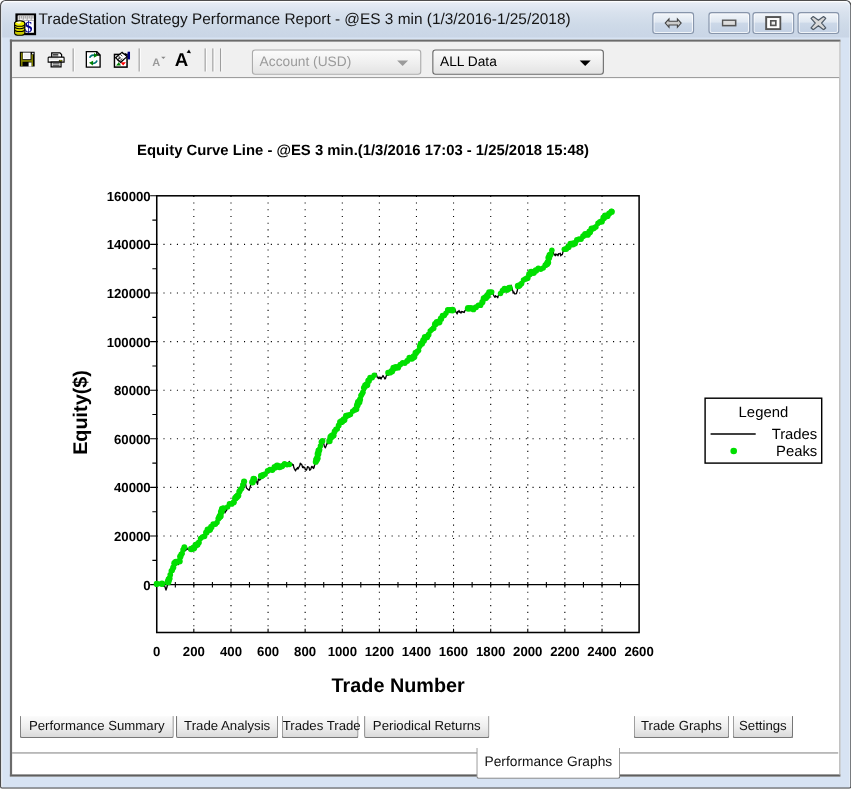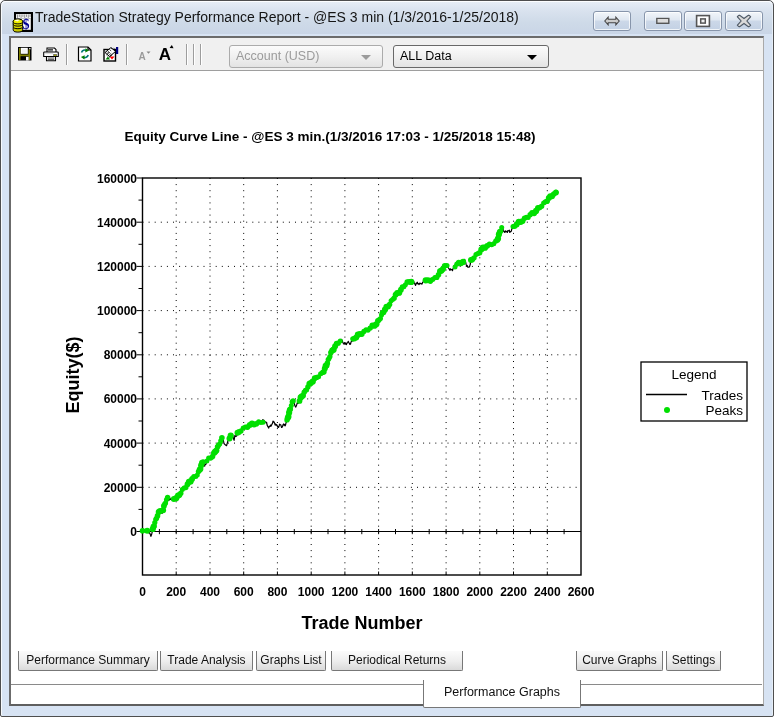--- a/index.html
+++ b/index.html
@@ -441,19 +441,19 @@
 <text x="694" y="379" text-anchor="middle">Legend</text>
 <text x="743" y="399.5" text-anchor="end">Trades</text>
 <text x="743" y="414.5" text-anchor="end">Peaks</text>
 </g>
 <line x1="646" y1="394.5" x2="687" y2="394.5" stroke="#000" stroke-width="1.4"></line>
 <circle cx="667" cy="410" r="3" fill="#00df00"></circle>
 </svg>
     <div id="tabline"></div>
     <div class="tab" style="left:7px;width:140px">Performance Summary</div>
     <div class="tab" style="left:149px;width:93px">Trade Analysis</div>
-    <div class="tab" style="left:245px;width:70px">Graphs List</div>
-    <div class="tab" style="left:320px;width:132px">Periodical Returns</div>
-    <div class="tab sel" style="left:412px;width:158px">Performance Graphs</div>
-    <div class="tab" style="left:565px;width:87px">Curve Graphs</div>
+    <div class="tab" style="left:245px;width:70px">Trades Trade</div>
+    <div class="tab" style="left:320px;width:114px">Periodical Returns</div>
+    <div class="tab sel" style="left:422px;width:131px">Performance Graphs</div>
+    <div class="tab" style="left:565px;width:87px">Trade Graphs</div>
     <div class="tab" style="left:655px;width:55px">Settings</div>
   </div>
 </div>
 
 </body></html>

